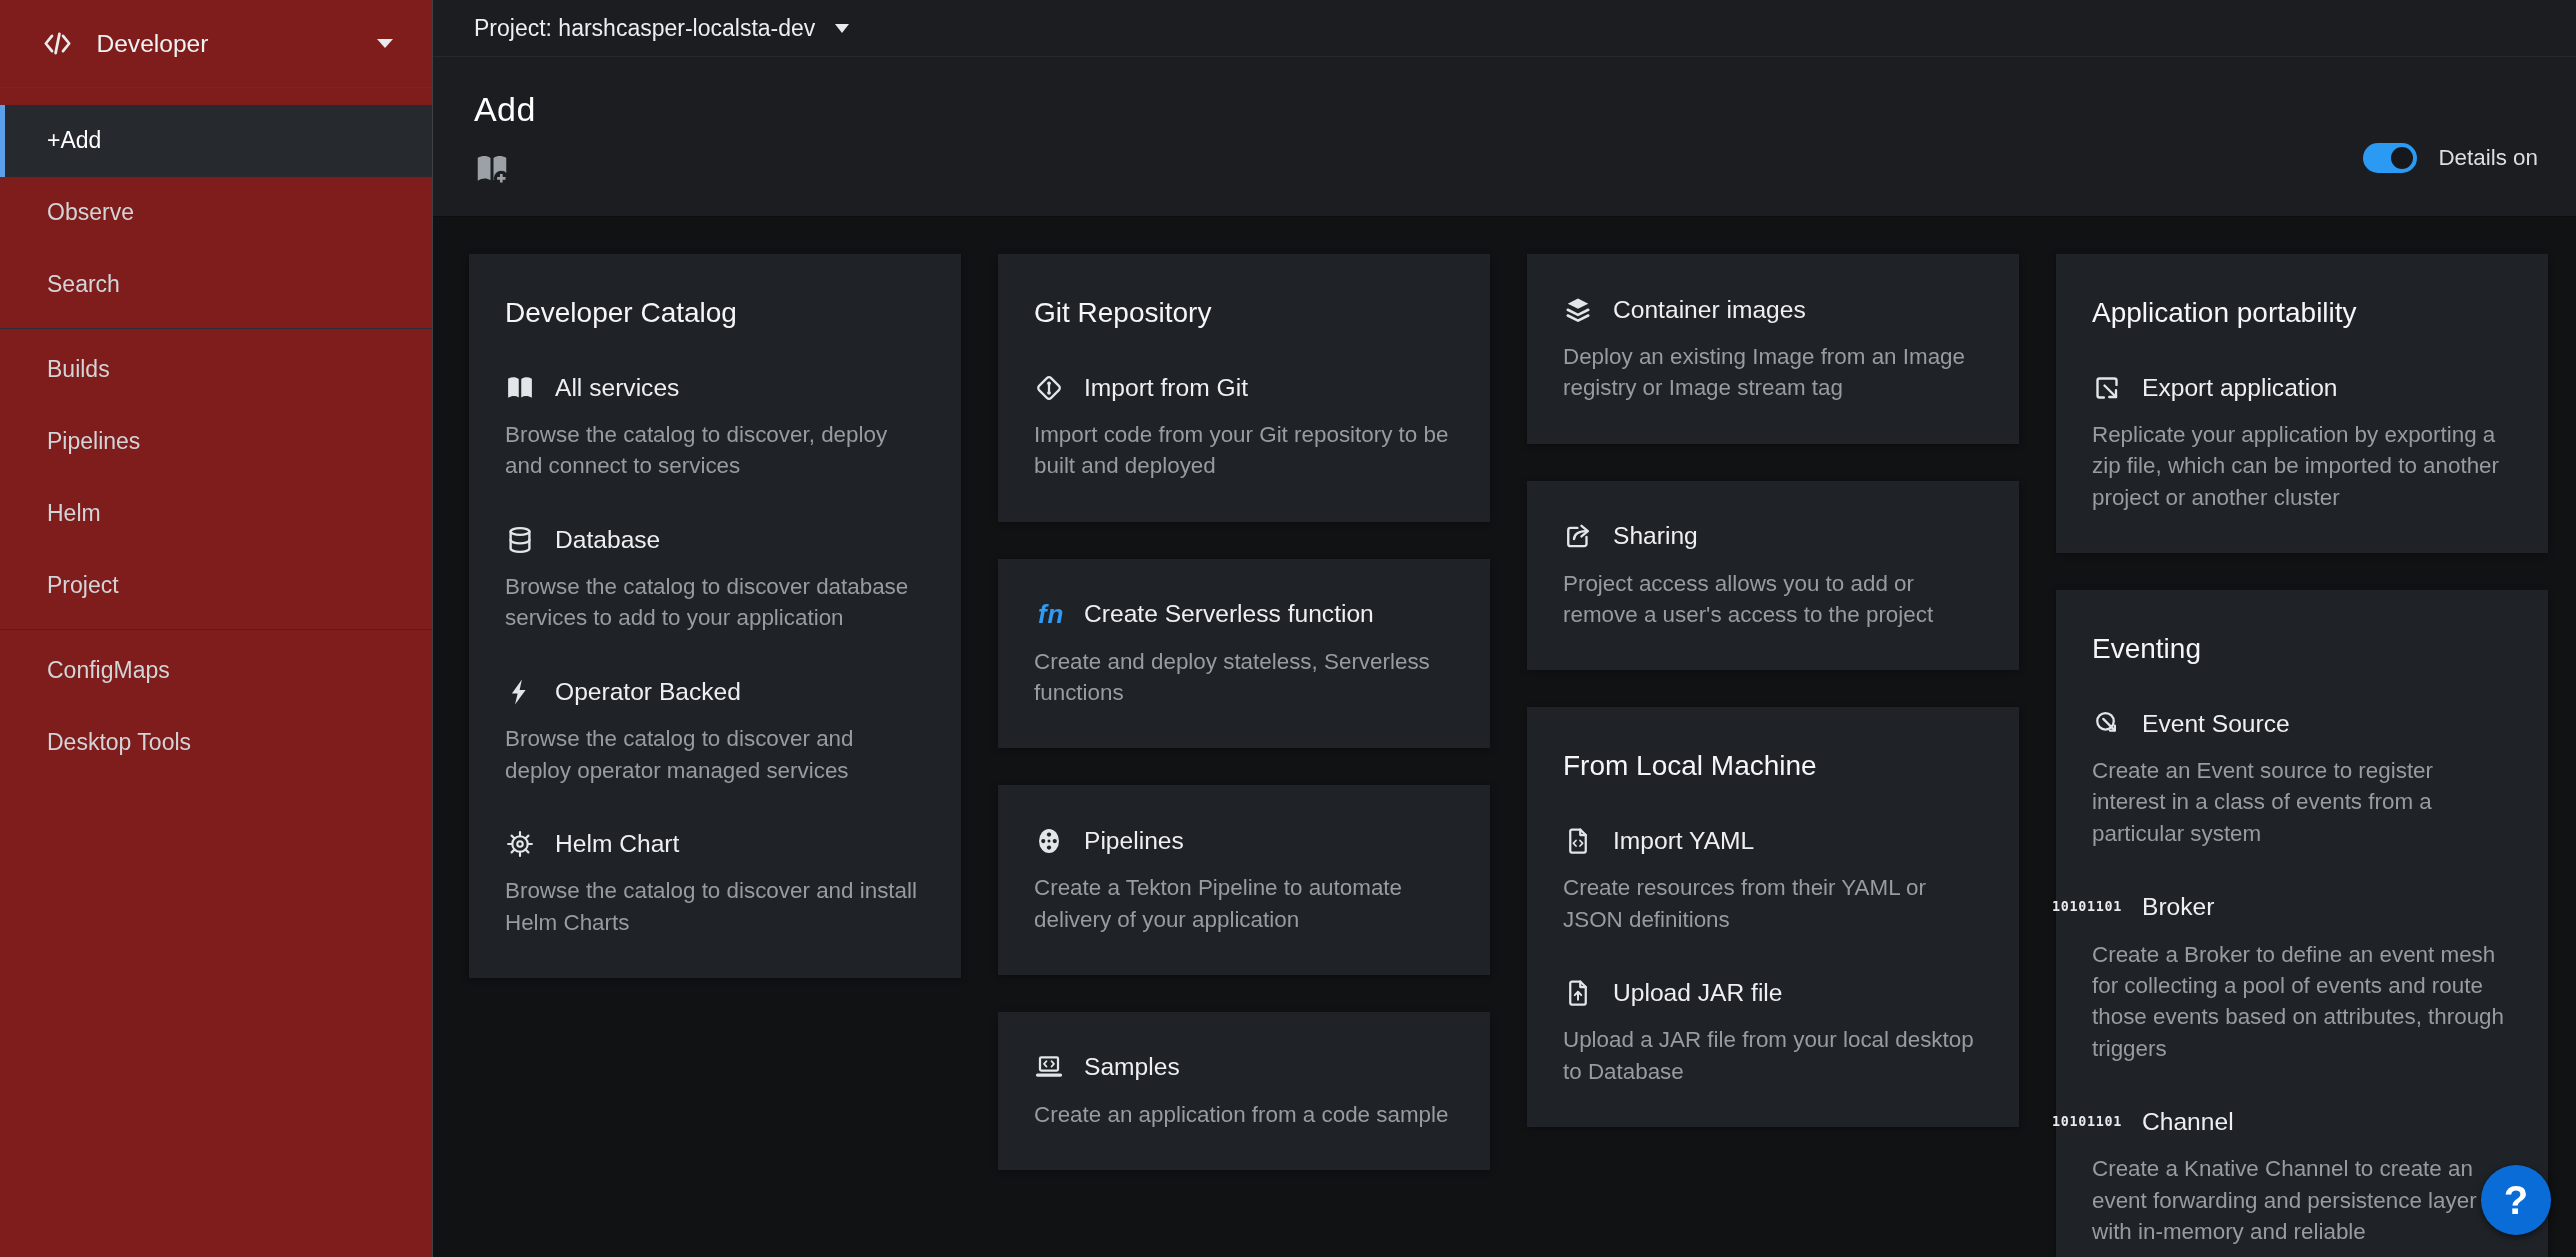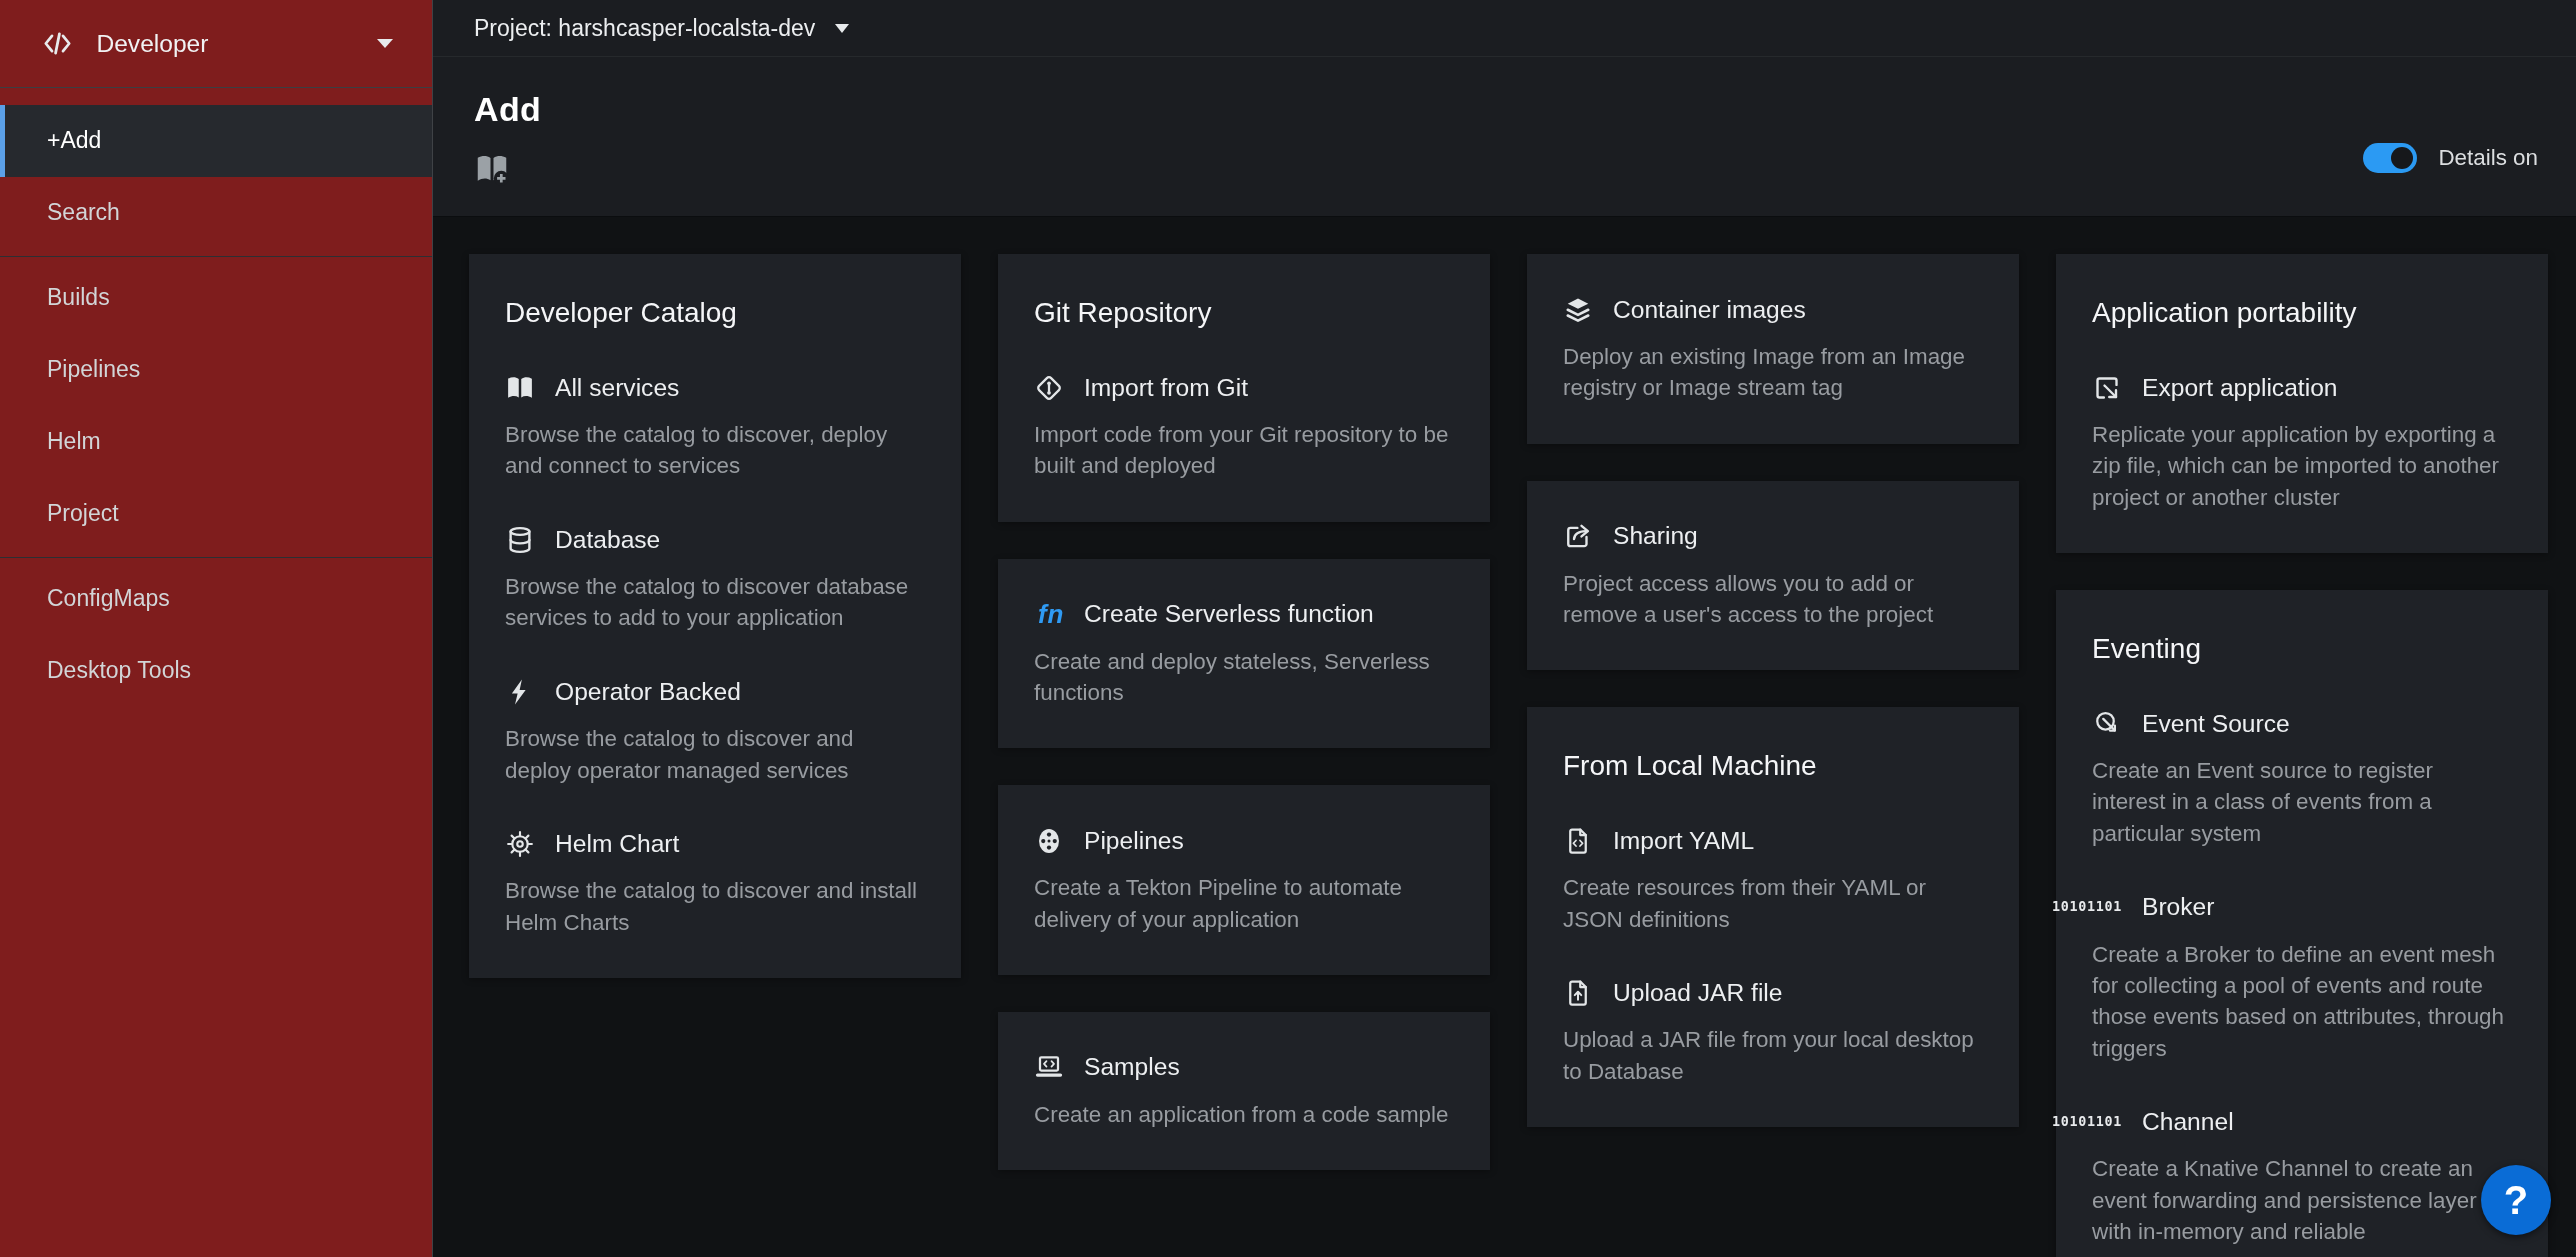--- a/index.html
+++ b/index.html
@@ -52,21 +52,21 @@
     display:flex; align-items:center; gap:19.4px;
     font-size:23px; color:#eceef0; cursor:pointer;
   }
   .project-selector .caret { border-left-width:7.5px; border-right-width:7.5px; border-top-width:9px; }
   
   .page-header {
     position:absolute; left:433px; right:0; top:57px; height:160px;
     background:#1b1d21; border-bottom:0.7px solid #0b0d0f;
     padding:33px 37px 0 41px;
   }
-  .page-title { font-size:34px; font-weight:700; color:#ffffff; letter-spacing:0.4px; }
+  .page-title { font-size:34px; font-weight:400; color:#ffffff; letter-spacing:0.4px; }
   .catalog-btn { margin-top:22.4px; width:36px; height:36px; color:#9ba1a6; cursor:pointer; }
   .catalog-btn svg { width:100%; height:100%; }
   .details-ctl {
     position:absolute; top:86px; right:38px;
     display:flex; align-items:center; gap:21px;
   }
   .switch {
     width:54px; height:30px; border-radius:15px; background:#3c3f42;
     position:relative; cursor:pointer; flex:0 0 auto;
   }
@@ -125,20 +125,21 @@
           <polyline points="16 6.5 20.5 12 16 17.5"></polyline>
           <line x1="13.4" y1="5" x2="10.6" y2="19"></line>
       </svg>
     </span>
     <span>Developer</span>
     <span class="caret"></span>
   </div>
   <div class="nav" id="nav-root">
       <div class="nav-group">
         <div class="nav-item active">+Add</div>
+        <div class="nav-item">Observe</div>
         <div class="nav-item">Search</div>
       </div>
       <div class="nav-group">
         <div class="nav-item">Builds</div>
         <div class="nav-item">Pipelines</div>
         <div class="nav-item">Helm</div>
         <div class="nav-item">Project</div>
       </div>
       <div class="nav-group">
         <div class="nav-item">ConfigMaps</div>

